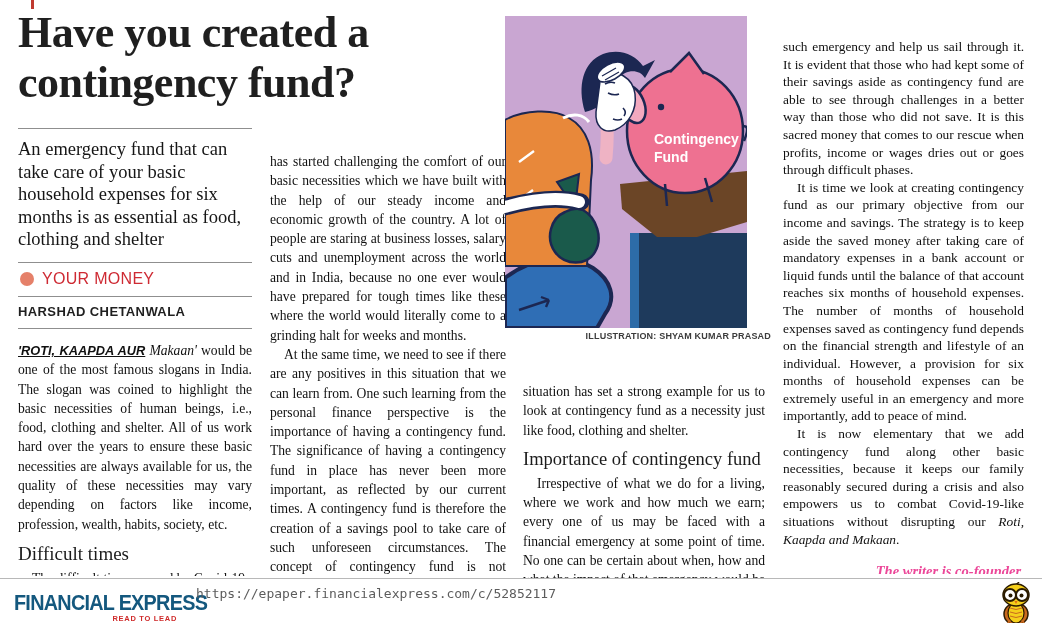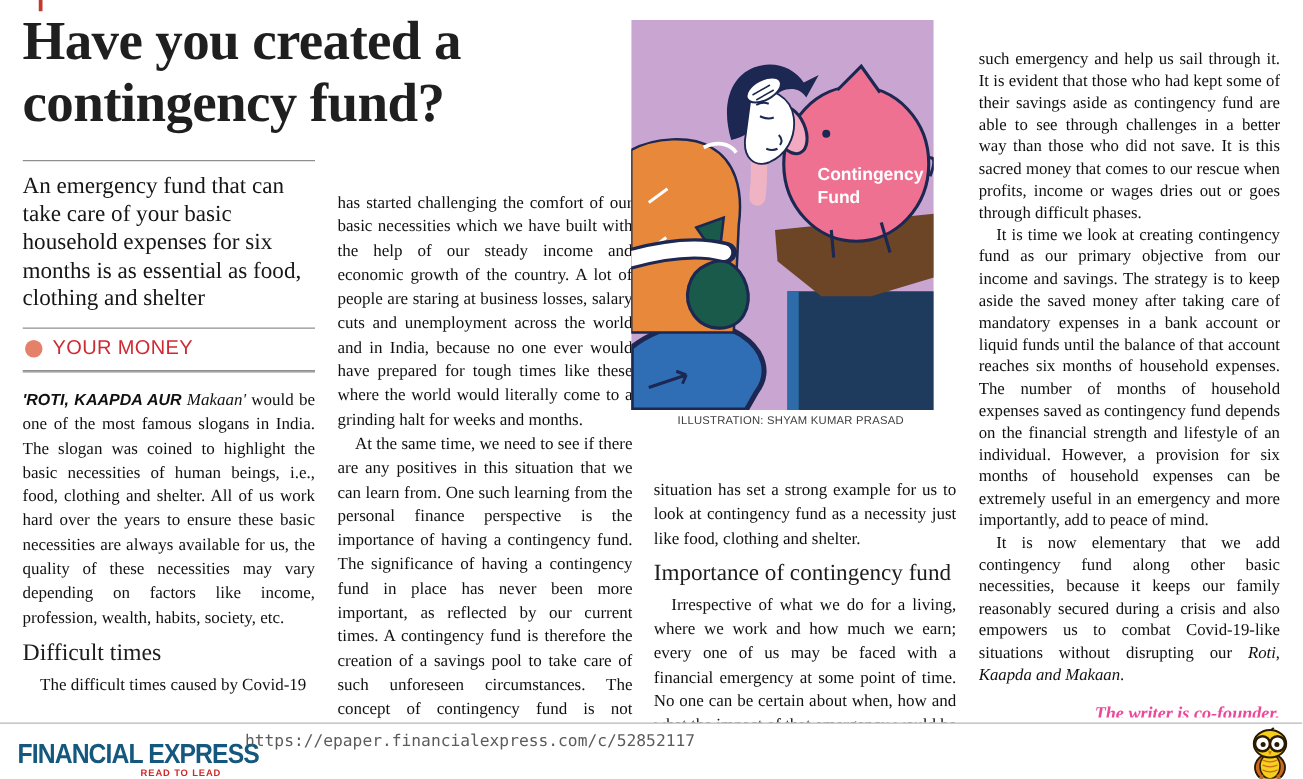--- a/index.html
+++ b/index.html
@@ -23,31 +23,31 @@
   .col1{position:absolute;left:18px;top:128px;width:234px;height:448px;overflow:hidden;}
   .rule{border-top:1px solid #8f8f8f;}
   .standfirst{font-size:18.5px;line-height:22.6px;color:#161616;padding:9px 0 11px 0;text-align:left;}
   .kicker-row{display:flex;align-items:center;gap:8px;padding:7px 0 8px 2px;}
   .kicker-dot{width:14px;height:14px;border-radius:50%;background:#e58069;flex:0 0 auto;}
   .kicker-label{font-family:"Liberation Sans",sans-serif;font-weight:400;font-size:16px;
                 color:#ce2a33;letter-spacing:0.3px;}
   .byline{font-family:"Liberation Sans",sans-serif;font-weight:700;font-size:13px;
           color:#1f1f1f;letter-spacing:0.4px;padding:7px 0 9px 0;}
   .col1 .bodytext{margin-top:12px;}
-  .lead-bold{font-family:"Liberation Sans",sans-serif;font-weight:700;font-style:italic;font-size:12.8px;}
+  .lead-bold{font-family:"Liberation Sans",sans-serif;font-weight:700;font-style:italic;font-size:12.8px;text-decoration:underline;}
   .lead-italic{font-style:italic;}
 
   
   .col2{position:absolute;left:270px;top:128px;width:236px;height:446px;overflow:hidden;}
 
   
   .illustration{position:absolute;left:505px;top:16px;width:242px;height:312px;}
   .illustration svg{display:block;}
-  .caption{position:absolute;left:542px;top:331px;width:242px;
-           font-family:"Liberation Sans",sans-serif;font-weight:400;font-size:9px;
+  .caption{position:absolute;left:529px;top:331px;width:242px;text-align:right;
+           font-family:"Liberation Sans",sans-serif;font-weight:700;font-size:9px;
            color:#3c3c3c;letter-spacing:0.2px;}
   .col3{position:absolute;left:523px;top:358px;width:242px;height:232px;overflow:hidden;}
   .col3 .subhead{white-space:nowrap;font-size:18.5px;margin:8px 0 4px 0;}
 
   
   .col4{position:absolute;left:783px;top:14px;width:241px;height:560px;overflow:hidden;}
   .col4 .bodytext{line-height:17.6px;font-size:13.4px;}
   .signoff{margin-top:14px;text-align:right;font-style:italic;font-weight:600;
            font-size:14.5px;line-height:18px;color:#ec4899;}
 
@@ -76,20 +76,21 @@
 
   <div class="col1">
     <div class="rule"></div>
     <div class="standfirst">An emergency fund that can take care of your basic household expenses for six months is as essential as food, clothing and shelter</div>
     <div class="rule"></div>
     <div class="kicker-row">
       <span class="kicker-dot"></span>
       <span class="kicker-label">YOUR MONEY</span>
     </div>
     <div class="rule"></div>
+    <div class="byline">HARSHAD CHETANWALA</div>
     <div class="rule"></div>
     <div class="bodytext">
       <p><span class="lead-bold">'ROTI, KAAPDA AUR</span><span class="lead-italic"> Makaan'</span><span> would be one of the most famous slogans in India. The slogan was coined to highlight the basic necessities of human beings, i.e., food, clothing and shelter. All of us work hard over the years to ensure these basic necessities are always available for us, the quality of these necessities may vary depending on factors like income, profession, wealth, habits, society, etc.</span></p>
       <h3 class="subhead">Difficult times</h3>
       <p class="indent">The difficult times caused by Covid-19</p>
     </div>
   </div>
 
   <div class="col2 bodytext">
     <p>has started challenging the comfort of our basic necessities which we have built with the help of our steady income and economic growth of the country. A lot of people are staring at business losses, salary cuts and unemployment across the world and in India, because no one ever would have prepared for tough times like these where the world would literally come to a grinding halt for weeks and months.</p>

